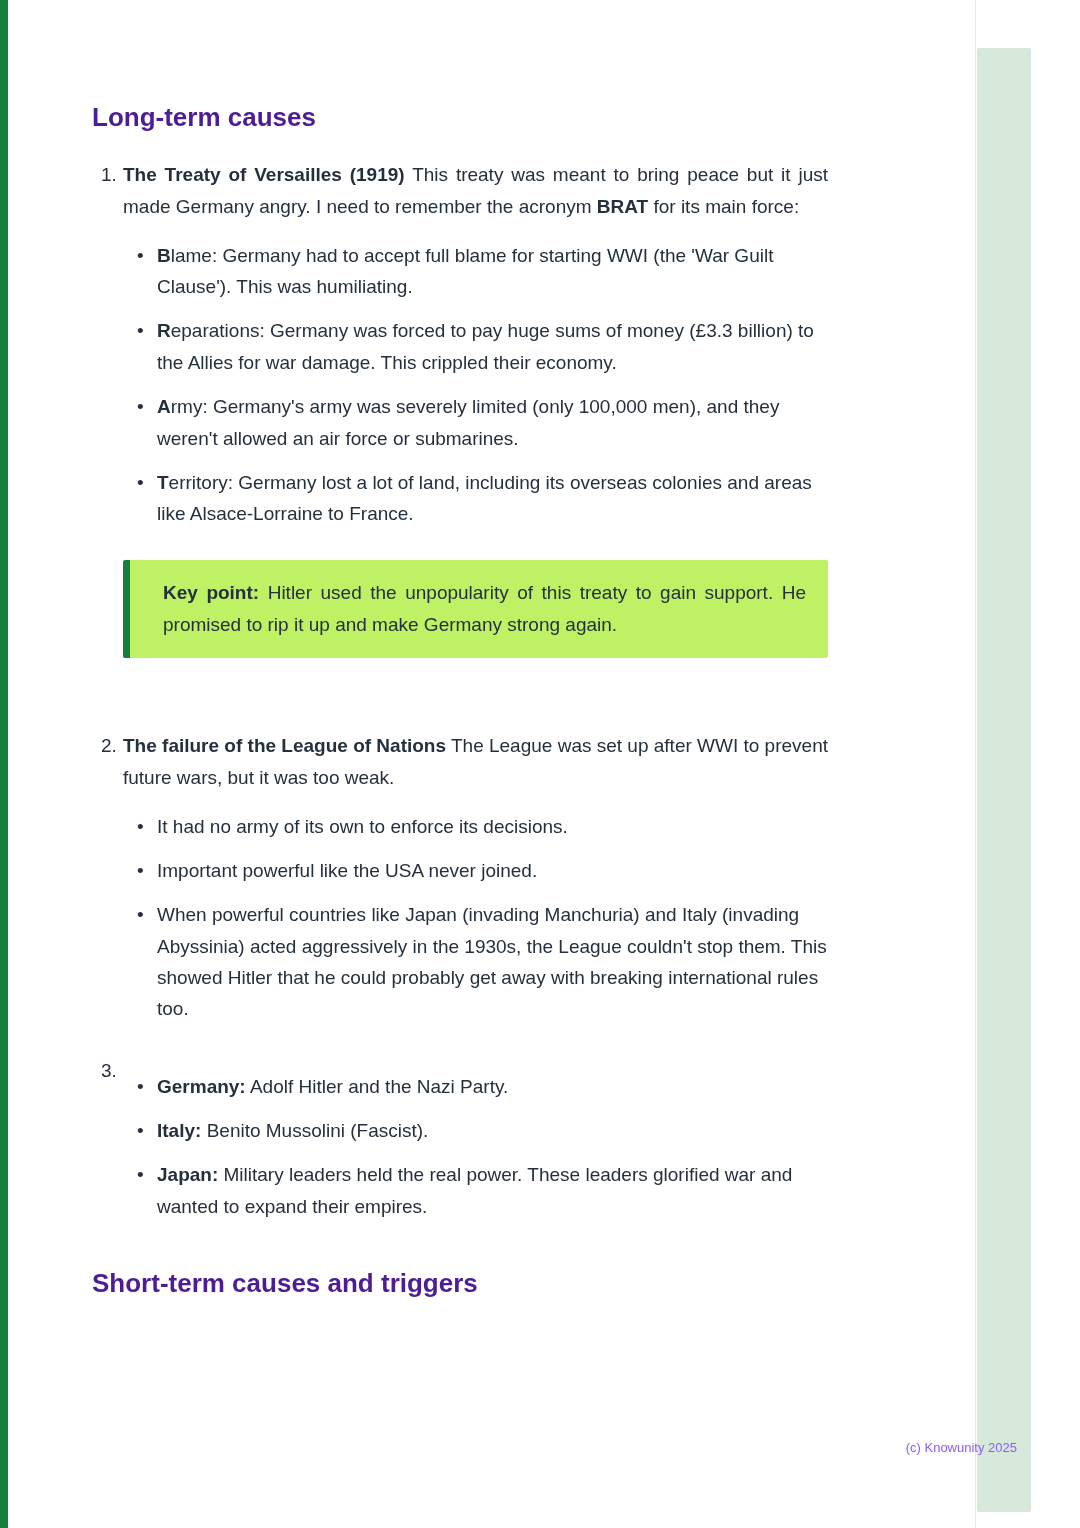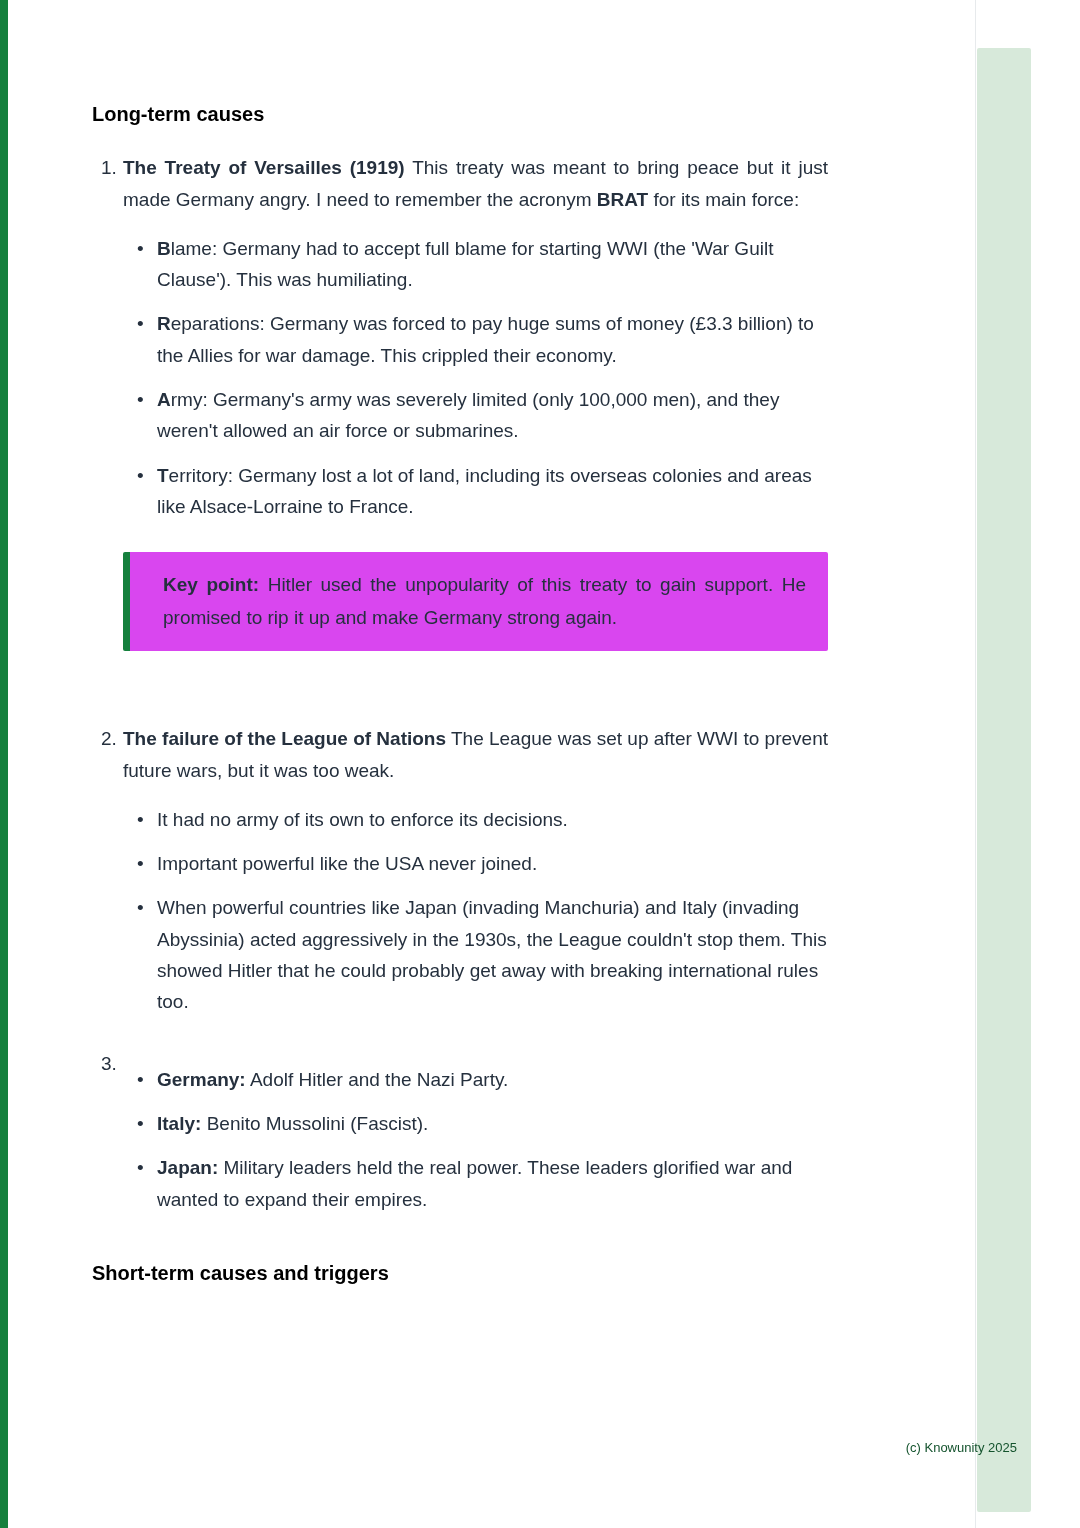--- a/index.html
+++ b/index.html
@@ -39,22 +39,22 @@
     position: relative;
     width: 828px;
     padding: 56px 0 0 92px;
   }
   .intro {
     font-size: 19px;
     line-height: 1.7;
     margin: 0;
   }
   h2.section-title {
-    color: #000000;
-    font-size: 20px;
+    color: #4c1d95;
+    font-size: 26px;
     font-weight: 700;
     margin: 46px 0 26px 0;
     line-height: 1.2;
   }
   h2.section-title.second {
     margin-bottom: 0;
   }
   .olist { margin-left: 9px; }
   .oitem {
     display: flex;
@@ -90,32 +90,32 @@
   .bullets li:last-child { margin-bottom: 0; }
   .dot {
     flex: 0 0 20px;
     margin-left: 14px;
     font-size: 19px;
     line-height: 1.65;
   }
   .btext { flex: 1 1 auto; }
   .callout {
     margin: 30px 0 42px 0;
-    background: #d946ef;
+    background: #bef264;
     border-left: 7px solid #15803d;
     border-radius: 2px;
     padding: 17px 22px 17px 33px;
   }
   .callout .para { text-align: justify; }
   .watermark {
     position: absolute;
     top: 1440px;
     right: 63px;
     font-size: 13px;
-    color: #14532d;
+    color: #8b5cf6;
     white-space: nowrap;
   }
 </style>
 </head>
 <body>
 
 <div class="left-stripe"></div>
 <div class="right-divider"></div>
 <div class="side-band"></div>
 

